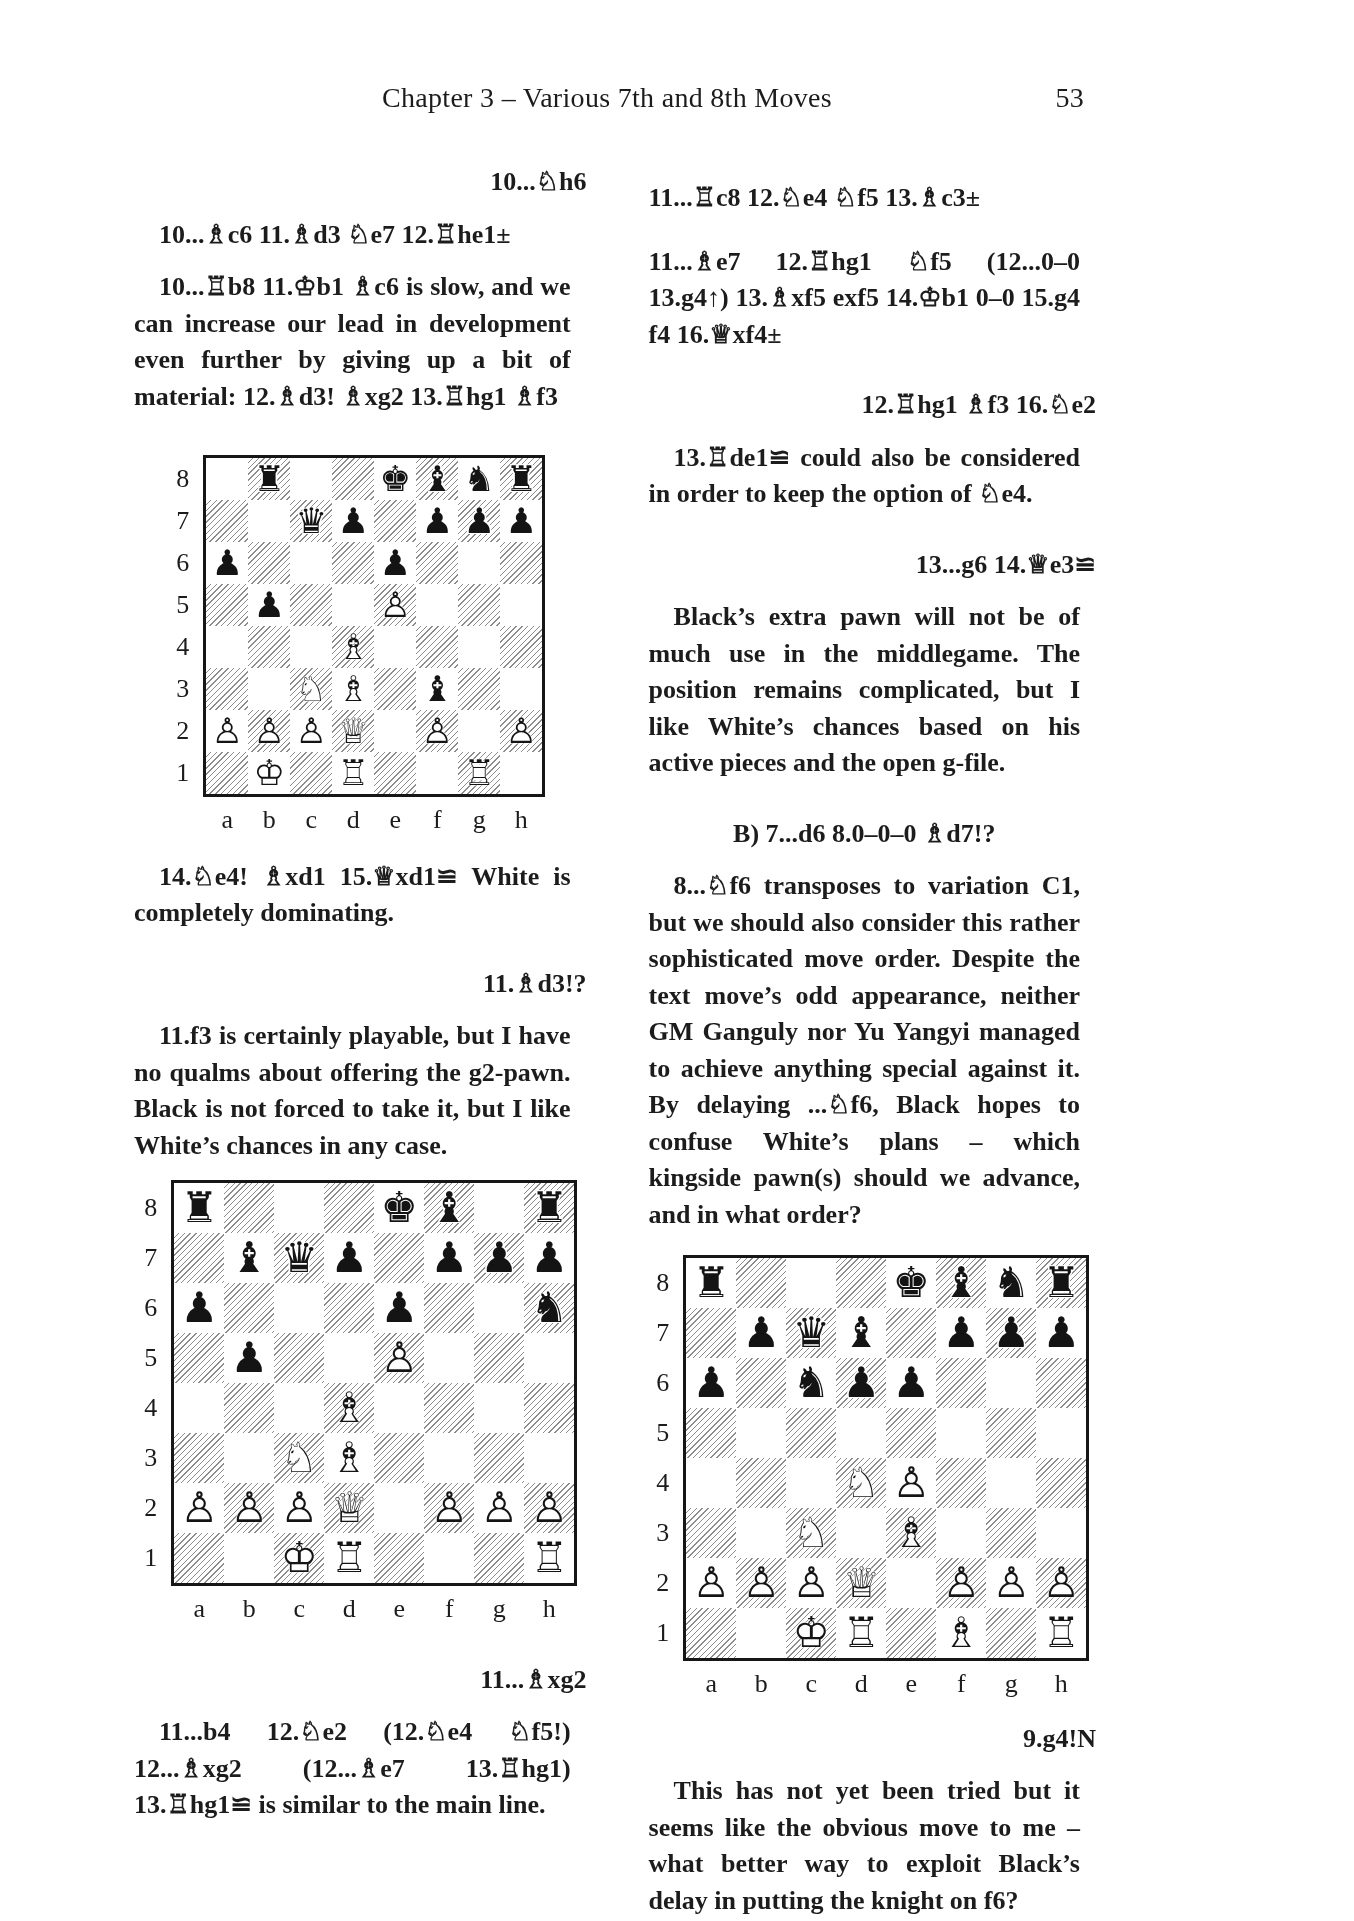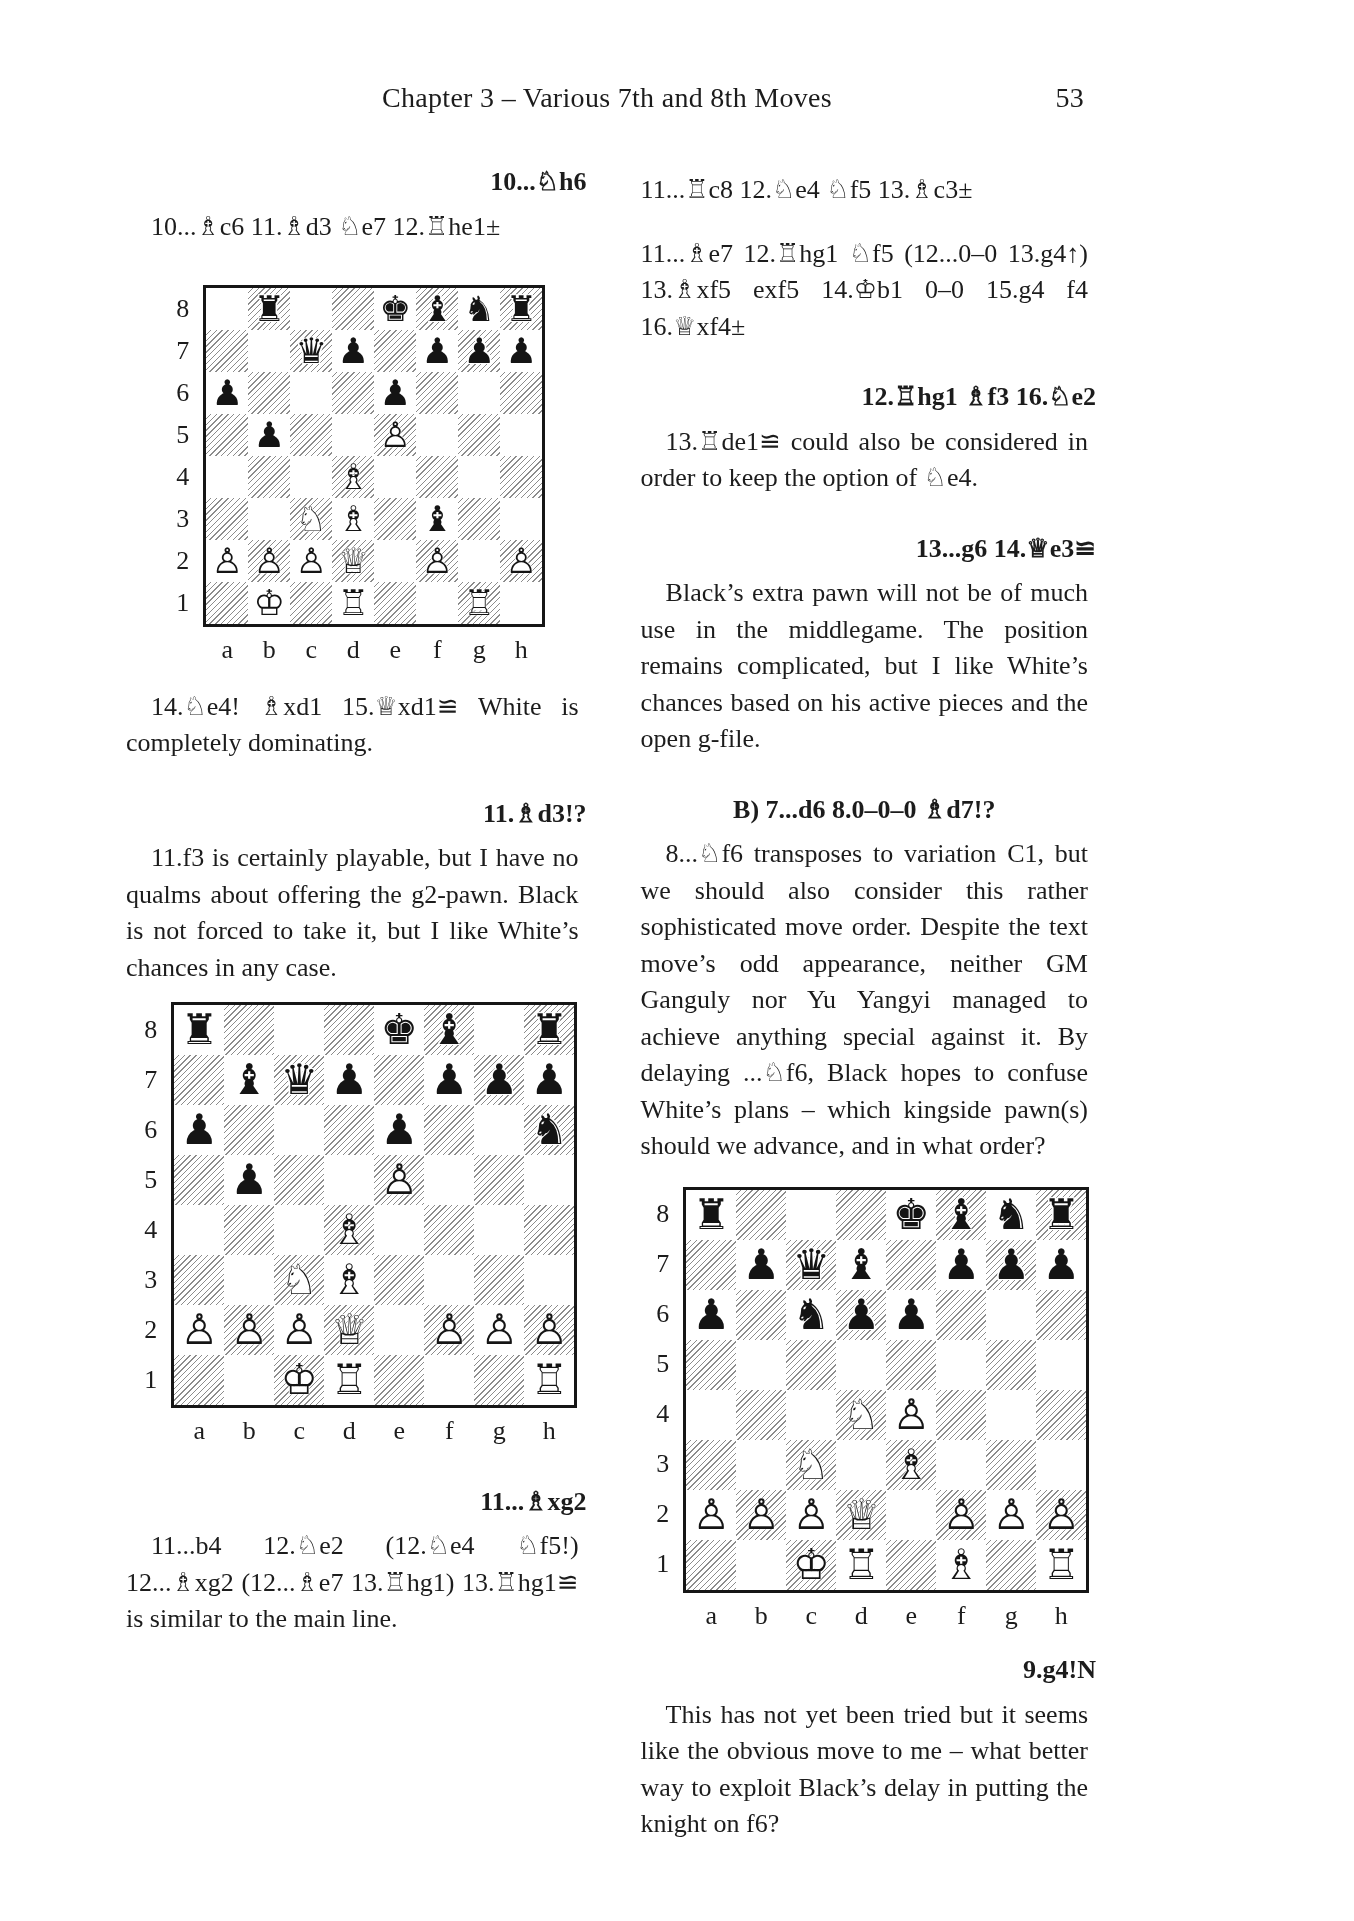--- a/index.html
+++ b/index.html
@@ -5,21 +5,21 @@
   html,body{margin:0;padding:0;background:#ffffff;}
   body{width:1354px;height:1921px;overflow:hidden;color:#1c1c1c;
        font-family:"Liberation Serif","DejaVu Serif",serif;}
   .page{box-sizing:border-box;width:1210px;height:1921px;padding:82px 114px 0 118px;}
   .header{position:relative;text-align:center;font-size:28px;letter-spacing:.3px;}
   .pagenum{position:absolute;right:12px;top:0;}
   .columns{display:flex;gap:46px;margin-top:50px;}
   .col{font-size:26px;line-height:36.5px;text-align:justify;}
   .col-left{width:542px;}
   .col-right{width:536px;}
-  .col p{margin:8px;}
+  .col p{margin:16px;font-weight:bold;}
   .col p.ind{text-indent:25px;}
   .col p.flush{text-indent:0;}
   .vargap{margin-top:27px !important;}
   h3.mv{font-size:26px;font-weight:700;margin:34px 0 2px;line-height:36.5px;text-align:right;}
   h3.mv.first{margin-top:0;}
   h3.mv.center{text-align:center;}
   h3.mv.tight{margin-top:16px;}
 
   
   .diagram{width:max-content;margin:0 auto;}
@@ -52,20 +52,21 @@
   <div class="header">
     <span>Chapter 3 – Various 7th and 8th Moves</span>
     <span class="pagenum">53</span>
   </div>
 
   <div class="columns">
 
     <div class="col col-left">
       <h3 class="mv first">10...♘h6</h3>
       <p class="ind">10...♗c6 11.♗d3 ♘e7 12.♖he1±</p>
+      <p class="ind">10...♖b8 11.♔b1 ♗c6 is slow, and we can increase our lead in development even further by giving up a bit of material: 12.♗d3! ♗xg2 13.♖hg1 ♗f3</p>
       <div class="diagram dg1" id="dg1" style="--sq:42px">
           <div class="dg-grid">
             <div class="ranks">
               <div class="rank-label">8</div>
               <div class="rank-label">7</div>
               <div class="rank-label">6</div>
               <div class="rank-label">5</div>
               <div class="rank-label">4</div>
               <div class="rank-label">3</div>
               <div class="rank-label">2</div>

